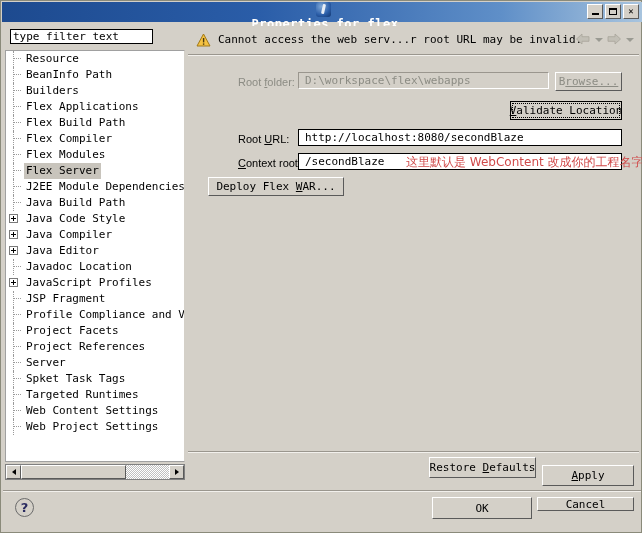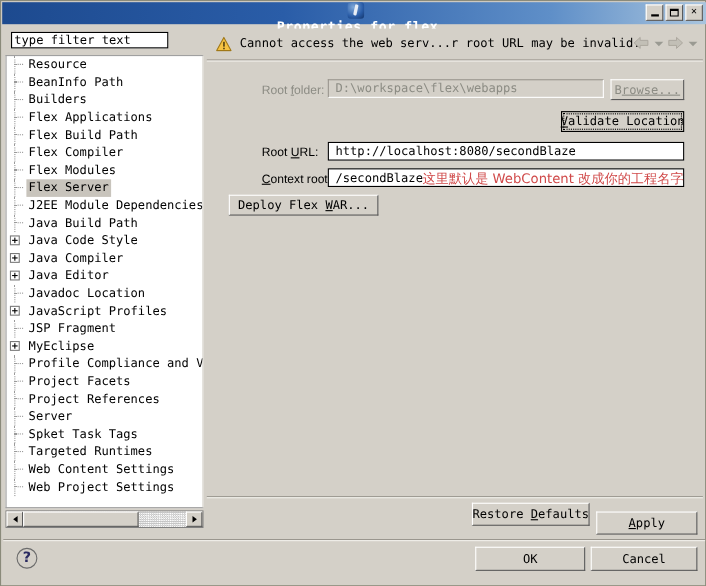--- a/index.html
+++ b/index.html
@@ -373,20 +373,21 @@
     outline-offset: -3px;
   }
   .btn u { text-decoration: underline; }
 
   #red-note {
     position: absolute;
     font-family: "DejaVu Sans", sans-serif;
     font-size: 12px;
     color: #d04a4a;
     white-space: nowrap;
+    margin-left: 22px;
   }
 
   
   #mid-sep {
     position: absolute;
     left: 187px; top: 450px;
     width: 451px;
     height: 2px;
     border-top: 1px solid #9a968e;
     border-bottom: 1px solid #f2f0ec;
@@ -452,21 +453,20 @@
         <div class="tree-item"><span class="vline"></span><span class="tick"></span><span class="lbl">Flex Modules</span></div>
         <div class="tree-item selected"><span class="vline"></span><span class="tick"></span><span class="lbl">Flex Server</span></div>
         <div class="tree-item"><span class="vline"></span><span class="tick"></span><span class="lbl">J2EE Module Dependencies</span></div>
         <div class="tree-item"><span class="vline"></span><span class="tick"></span><span class="lbl">Java Build Path</span></div>
         <div class="tree-item"><span class="plus"></span><span class="lbl">Java Code Style</span></div>
         <div class="tree-item"><span class="plus"></span><span class="lbl">Java Compiler</span></div>
         <div class="tree-item"><span class="plus"></span><span class="lbl">Java Editor</span></div>
         <div class="tree-item"><span class="vline"></span><span class="tick"></span><span class="lbl">Javadoc Location</span></div>
         <div class="tree-item"><span class="plus"></span><span class="lbl">JavaScript Profiles</span></div>
         <div class="tree-item"><span class="vline"></span><span class="tick"></span><span class="lbl">JSP Fragment</span></div>
-        <div class="tree-item"><span class="plus"></span><span class="lbl">MyEclipse</span></div>
         <div class="tree-item"><span class="vline"></span><span class="tick"></span><span class="lbl">Profile Compliance and Va</span></div>
         <div class="tree-item"><span class="vline"></span><span class="tick"></span><span class="lbl">Project Facets</span></div>
         <div class="tree-item"><span class="vline"></span><span class="tick"></span><span class="lbl">Project References</span></div>
         <div class="tree-item"><span class="vline"></span><span class="tick"></span><span class="lbl">Server</span></div>
         <div class="tree-item"><span class="vline"></span><span class="tick"></span><span class="lbl">Spket Task Tags</span></div>
         <div class="tree-item"><span class="vline"></span><span class="tick"></span><span class="lbl">Targeted Runtimes</span></div>
         <div class="tree-item"><span class="vline"></span><span class="tick"></span><span class="lbl">Web Content Settings</span></div>
         <div class="tree-item"><span class="vline"></span><span class="tick"></span><span class="lbl">Web Project Settings</span></div>
       </div>
 
@@ -543,15 +543,15 @@
     </div>
   <div class="btn" style="left:541px; top:456px; width:92px; height:21px;margin-top:8px;">
       <span><u>A</u><span>pply</span></span>
     </div>
 
   <div id="bottom-sep"></div>
 
   <div id="help-icon">?</div>
 
   <div class="btn" style="left:431px; top:496px; width:100px; height:22px;">OK</div>
-  <div class="btn" style="left:536px; top:496px; width:97px; height:22px;">Cancel</div>
+  <div class="btn" style="left:536px; top:496px; width:97px; height:14px;">Cancel</div>
 
 </div>
 
 </body></html>

